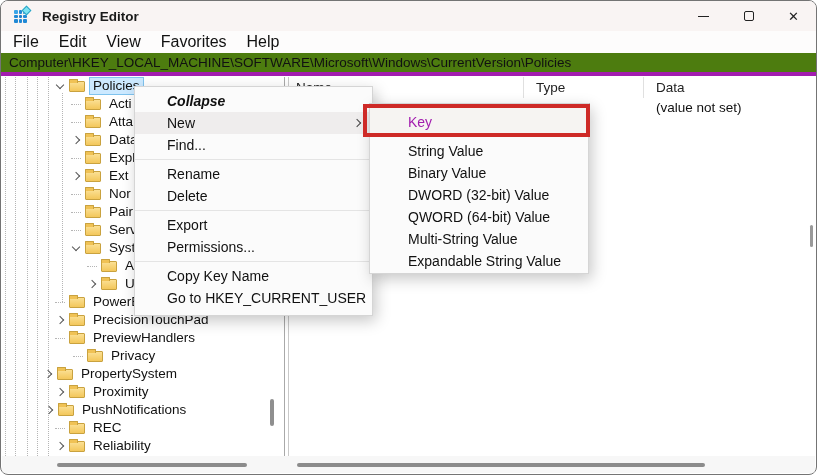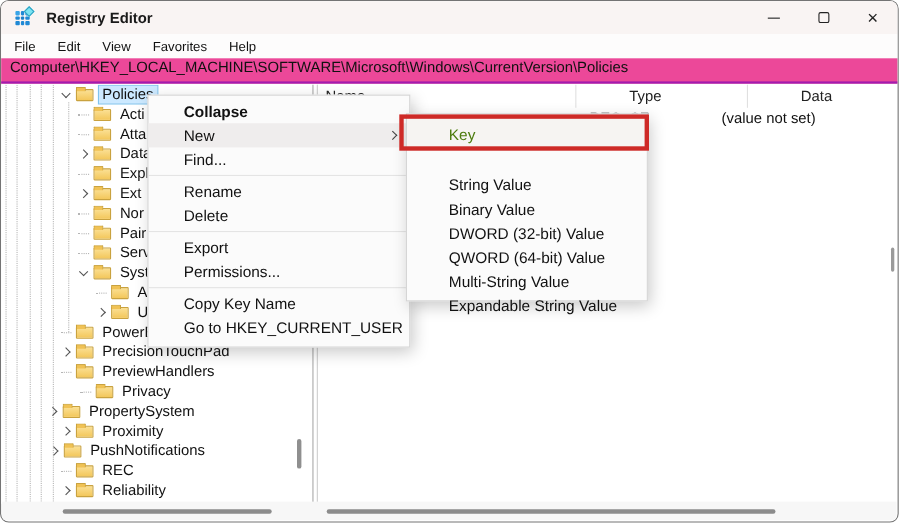--- a/index.html
+++ b/index.html
@@ -21,23 +21,23 @@
   .title-text { margin-left: 12px; font-size: 13.5px; color: #1a1a1a; }
   .win-controls { margin-left: auto; display: flex; height: 100%; }
   .win-btn { width: 45px; height: 100%; display: flex; align-items: center; justify-content: center; color: #222; }
   .min-glyph { width: 11px; height: 0; border-top: 1.6px solid #222; display: inline-block; }
   .max-glyph { width: 10px; height: 10px; border: 1.4px solid #222; border-radius: 2px; display: inline-block; }
   .close-glyph { font-size: 13px; line-height: 1; }
 
   
   .menubar { position: absolute; left: 0; top: 30px; right: 0; height: 22px; background: #fdfcfc;
              display: flex; align-items: center; padding-left: 2px; }
-  .mb-item { font-size: 12px; color: #111; padding: 0 10px; }
-  .addressbar { position: absolute; left: 0; top: 52px; right: 0; height: 23px; background: #ec4899;
-                border-bottom: 2px solid #a21caf; display: flex; }
+  .mb-item { font-size: 16px; color: #111; padding: 0 10px; }
+  .addressbar { position: absolute; left: 0; top: 52px; right: 0; height: 23px; background: #4d7c0f;
+                border-bottom: 4px solid #a21caf; display: flex; align-items: center; }
   .address-text { font-size: 13.5px; color: #111; padding-left: 8px; white-space: nowrap; }
 
   
   .tree-pane { position: absolute; left: 0; top: 76px; width: 283px; height: 381px; background: #fff; overflow: hidden; }
   .guide { position: absolute; top: 0; bottom: 0; width: 0; border-left: 1px dotted #b5b5b5; }
   .pane-divider  { position: absolute; top: 76px; bottom: 4px; left: 283px; width: 0; border-left: 1px solid #a9a9a9; }
   .pane-divider2 { position: absolute; top: 76px; bottom: 4px; left: 287px; width: 0; border-left: 1px solid #c9c9c9; }
 
   .tree-row { position: relative; height: 18px; display: flex; align-items: center; white-space: nowrap; }
   .chev-slot { width: 14px; display: flex; align-items: center; justify-content: center; flex: 0 0 14px; }
@@ -50,52 +50,52 @@
   .folder::before { content: ""; position: absolute; left: -1px; top: -3px; width: 7px; height: 3px;
                     background: #f0c255; border: 1px solid #c9a23f; border-bottom: none; border-radius: 1px 1px 0 0; }
   .tree-label { font-size: 13.5px; color: #111; margin-left: 5px; padding: 0 3px; line-height: 16px; }
   .tree-row.selected .tree-label { background: #cce9ff; outline: 1px solid #7fc3ee; }
 
   .vscroll-thumb { position: absolute; left: 269px; top: 322px; width: 4px; height: 27px; background: #8f8f8f; border-radius: 2px; }
   .rp-vscroll-thumb { position: absolute; right: 2px; top: 148px; width: 3px; height: 22px; background: #9a9a9a; border-radius: 2px; }
 
   
   .right-pane { position: absolute; left: 288px; top: 76px; right: 1px; height: 381px; background: #fff; }
-  .rp-header { position: relative; height: 21px; display: flex; gap: 36px; }
+  .rp-header { position: relative; height: 21px; display: flex; }
   .rp-col { font-size: 13.5px; color: #222; display: flex; align-items: center; border-right: 1px solid #e0e0e0; }
   .col-0 { width: 235px; padding-left: 7px; }
   .col-1 { width: 120px; padding-left: 12px; }
   .col-2 { flex: 1; padding-left: 12px; border-right: none; }
   .rp-row { display: flex; height: 19px; align-items: center; }
   .rp-cell { font-size: 13.5px; color: #111; }
 
   
   .bottom-strip { position: absolute; left: 1px; right: 1px; bottom: 1px; height: 17px; background: #f7f7f7; }
   .hthumb { position: absolute; height: 4px; border-radius: 2px; background: #8c8c8c; top: 7px; }
   .hthumb.left  { left: 55px;  width: 190px; }
   .hthumb.right { left: 295px; width: 408px; }
 
   
   .context-menu { position: absolute; left: 133px; top: 85px; width: 239px; height: 230px; z-index: 30;
                   background: #fbfbfb; border: 1px solid #d5d5d5; box-shadow: 3px 5px 14px rgba(0,0,0,0.22);
                   padding-top: 3px; }
   .cm-item { position: relative; height: 22px; display: flex; align-items: center;
              padding-left: 32px; font-size: 14px; color: #111; }
-  .cm-item.bold { font-weight: bold; }
+  .cm-item.bold { font-weight: bold; font-style: italic; }
   .cm-item.hover { background: #efeded; }
   .cm-sep { border-top: 1px solid #e4e4e4; margin: 3px 0; }
   .cm-arrow { position: absolute; right: 12px; width: 6px; height: 6px;
               border-right: 1.4px solid #444; border-bottom: 1.4px solid #444; transform: rotate(-45deg); }
 
   
   .submenu { position: absolute; left: 368px; top: 102px; width: 220px; height: 171px; z-index: 35;
              background: #fbfbfb; border: 1px solid #d5d5d5; box-shadow: 3px 5px 14px rgba(0,0,0,0.22); }
   .sm-key-row { height: 31px; margin-top: 2px; background: #f6f4f2; display: flex; align-items: center;
-                padding-left: 38px; font-size: 14px; color: #4d7c0f; }
-  .sm-items { margin-top: 20px; }
+                padding-left: 38px; font-size: 14px; color: #a21caf; }
+  .sm-items { margin-top: 3px; }
   .sm-item { height: 22px; display: flex; align-items: center; padding-left: 38px; font-size: 14px; color: #111; }
   .red-box { position: absolute; left: 362px; top: 103px; width: 227px; height: 33px;
              border: 4px solid #ce2a27; z-index: 40; }
 </style>
 </head>
 <body>
 
 <div class="window">
 
   <div class="titlebar">

